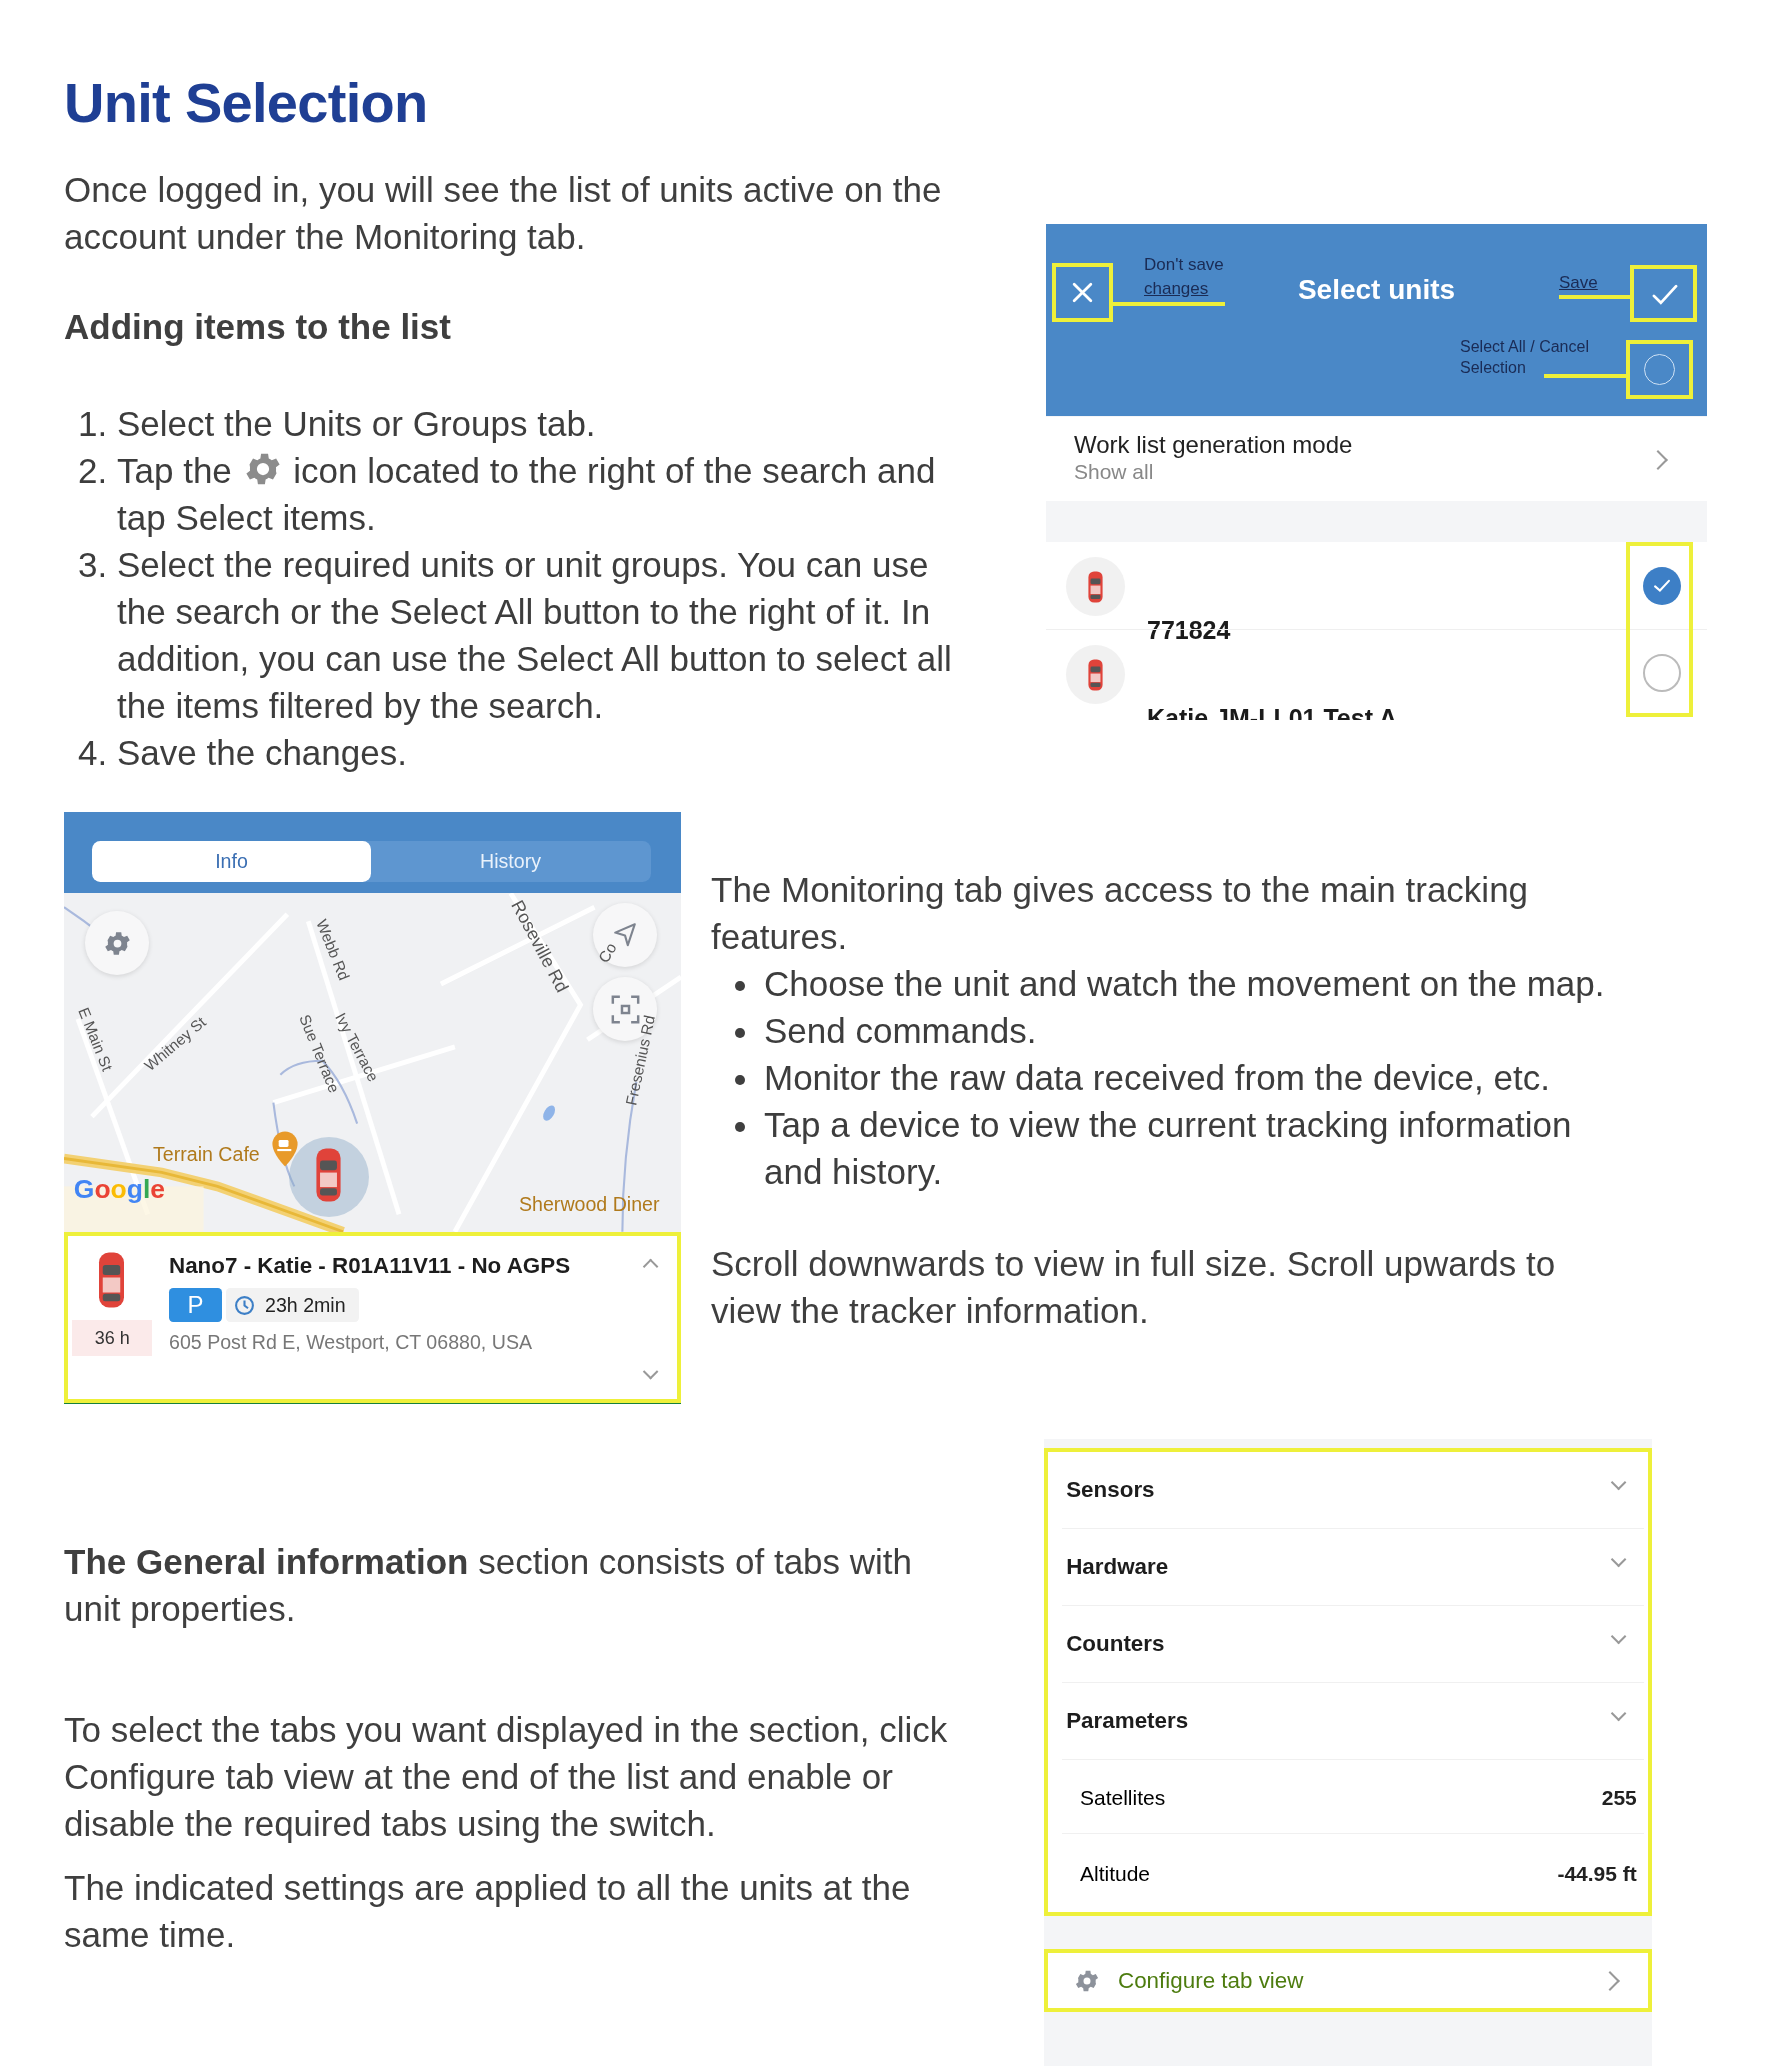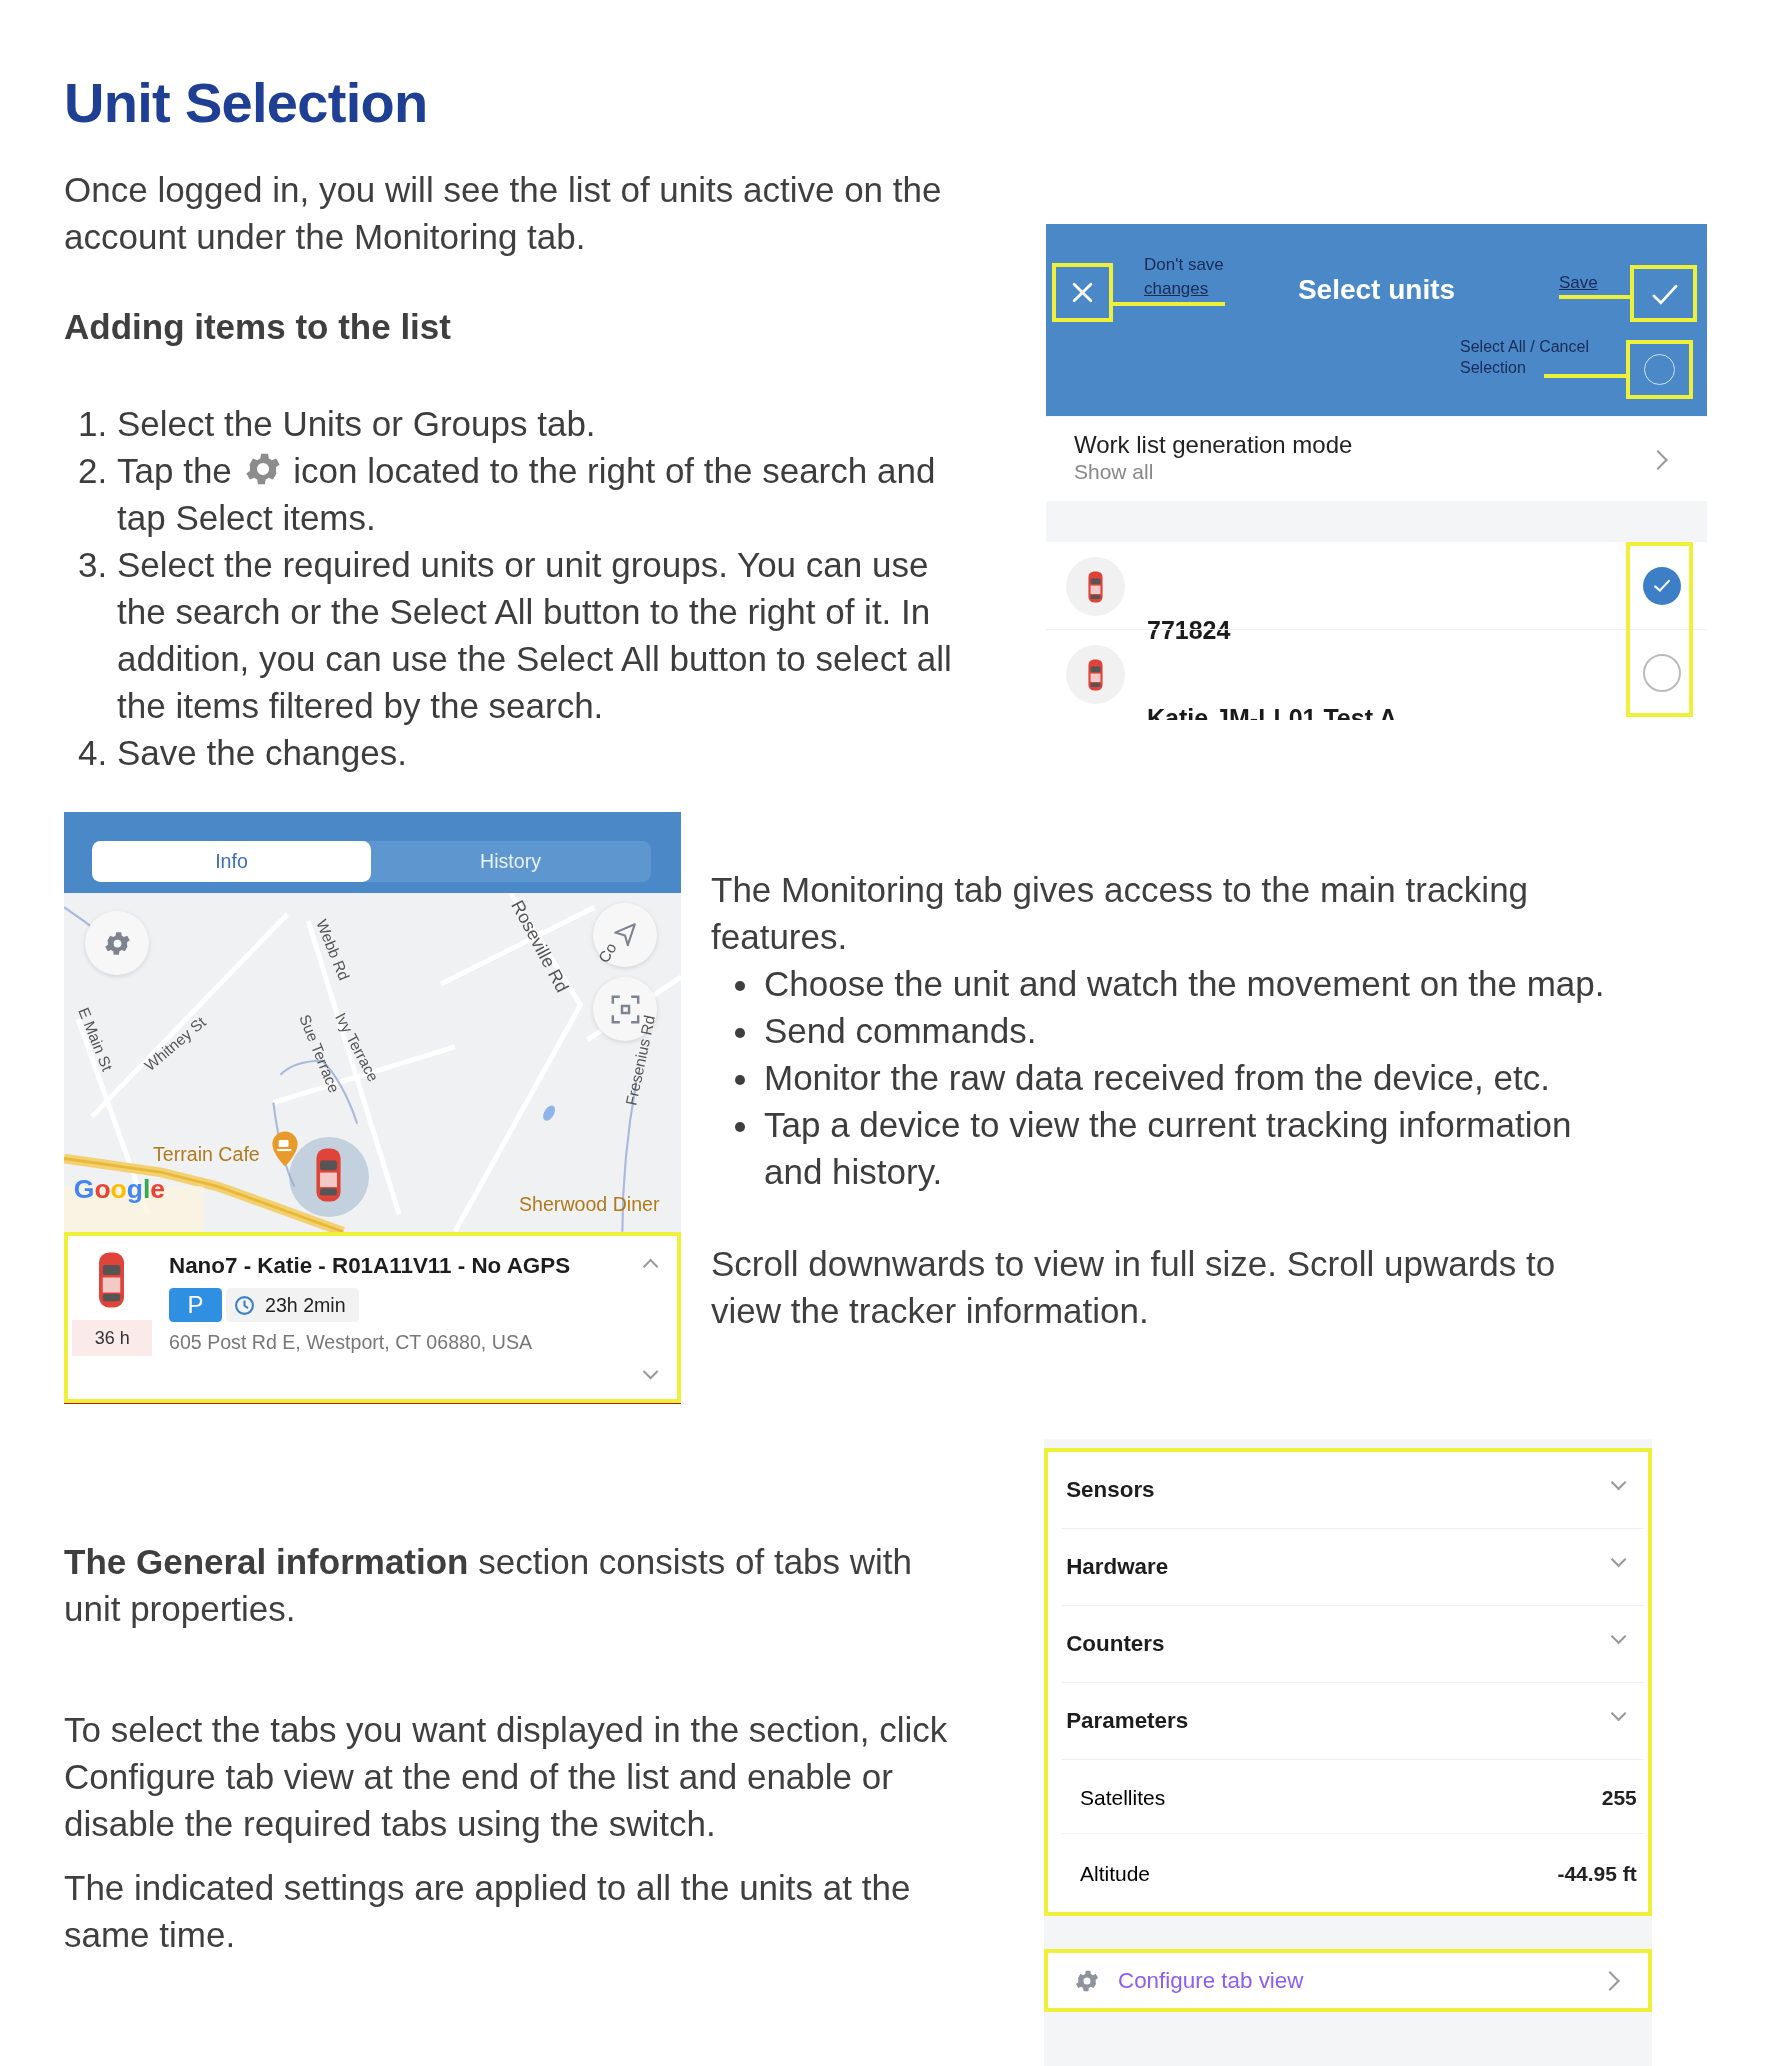--- a/index.html
+++ b/index.html
@@ -39,21 +39,21 @@
   .s1-list { position: absolute; left: 0; top: 318px; width: 100%; height: 178px; background: #fff; }
   .s1-row { position: absolute; left: 0; width: 100%; height: 87px; }
   .s1-row + .s1-row { border-top: 1.4px solid #efefef; }
   .car-avatar { position: absolute; left: 19.6px; top: 15.4px; width: 59px; height: 59px; border-radius: 50%; background: #f1f1f1; }
   .s1-row-name { position: absolute; left: 101px; top: 29px; font-size: 25px; font-weight: 600; color: #1b1b1b; margin-top: 45px; }
   .radio { position: absolute; width: 38px; height: 38px; border-radius: 50%; }
   .radio.off { border: 2.1px solid #bbbbbb; background: #fff; }
   .radio.on { background: #3d7fc6; }
 
   
-  .shot2 { left: 64px; top: 812px; width: 617px; height: 592px; background: #b91c1c; overflow: hidden; }
+  .shot2 { left: 64px; top: 812px; width: 617px; height: 592px; background: #15803d; overflow: hidden; }
   .s2-head { position: absolute; left: 0; top: 0; width: 100%; height: 81px; background: #4a88c7; }
   .s2-seg { position: absolute; left: 28px; top: 29px; width: 559px; height: 41px; border-radius: 8.4px; background: #5e96d0; }
   .s2-tab-info { position: absolute; left: 0; top: 0; width: 279px; height: 41px; border-radius: 8.4px; background: #fff; color: #3b6fb3; font-size: 19.6px; text-align: center; line-height: 41px; }
   .s2-tab-hist { position: absolute; left: 279px; top: 0; width: 279px; height: 41px; color: #eaf2fb; font-size: 19.6px; text-align: center; line-height: 41px; }
   .s2-map { position: absolute; left: 0; top: 81px; width: 100%; height: 339px; background: #f0f1f3; overflow: hidden; }
   .map-btn { position: absolute; width: 64px; height: 64px; border-radius: 50%; background: #f7f7f8; box-shadow: 0 1.4px 5.6px rgba(0,0,0,0.12); }
   .road-label { position: absolute; font-size: 15.4px; color: #555; white-space: nowrap; transform-origin: left top; }
   .poi-label { position: absolute; font-size: 19.6px; color: #b07a1c; white-space: nowrap; }
   .google { position: absolute; left: 9.8px; top: 281px; font-size: 26.5px; font-weight: 600; }
   .s2-card { position: absolute; left: 0; top: 420px; width: 617px; height: 171px; background: #fff; border: 4.2px solid #eef03a; }
@@ -70,21 +70,21 @@
   
   .shot3 { left: 1044px; top: 1439px; width: 608px; height: 627px; background: #f4f5f7; }
   .s3-box { position: absolute; left: 0; top: 9px; width: 608px; height: 468px; background: #fff; border: 4.2px solid #eef03a; }
   .s3-row { position: absolute; left: 14px; right: 4.2px; height: 77px; border-bottom: 1.4px solid #f0f0f0; }
   .s3-row-label { position: absolute; left: 4.2px; top: 25px; font-size: 22.4px; font-weight: 600; color: #1d1d1d; }
   .s3-param { position: absolute; left: 14px; right: 4.2px; height: 75px; }
   .s3-param-label { position: absolute; left: 18px; top: 26.5px; font-size: 21px; color: #000000; }
   .s3-param-val { position: absolute; right: 7px; top: 26.5px; font-size: 21px; font-weight: 600; color: #222; }
   .chev-down-s { position: absolute; right: 19.6px; top: 25px; width: 11.2px; height: 11.2px; border-right: 2.1px solid #999; border-bottom: 2.1px solid #999; transform: rotate(45deg); }
   .s3-config { position: absolute; left: 0; top: 510px; width: 608px; height: 63px; background: #fff; border: 4.2px solid #eef03a; }
-  .s3-config-text { position: absolute; left: 70px; top: 15.4px; font-size: 22.4px; color: #8b5cf6; }
+  .s3-config-text { position: absolute; left: 70px; top: 15.4px; font-size: 22.4px; color: #4d7c0f; }
 </style>
 </head>
 <body>
 
 <div class="abs title">Unit Selection</div>
 
 <div class="abs para" style="left:64px; top:166px;">
   <div>Once logged in, you will see the list of units active on the</div>
   <div>account under the Monitoring tab.</div>
 </div>

